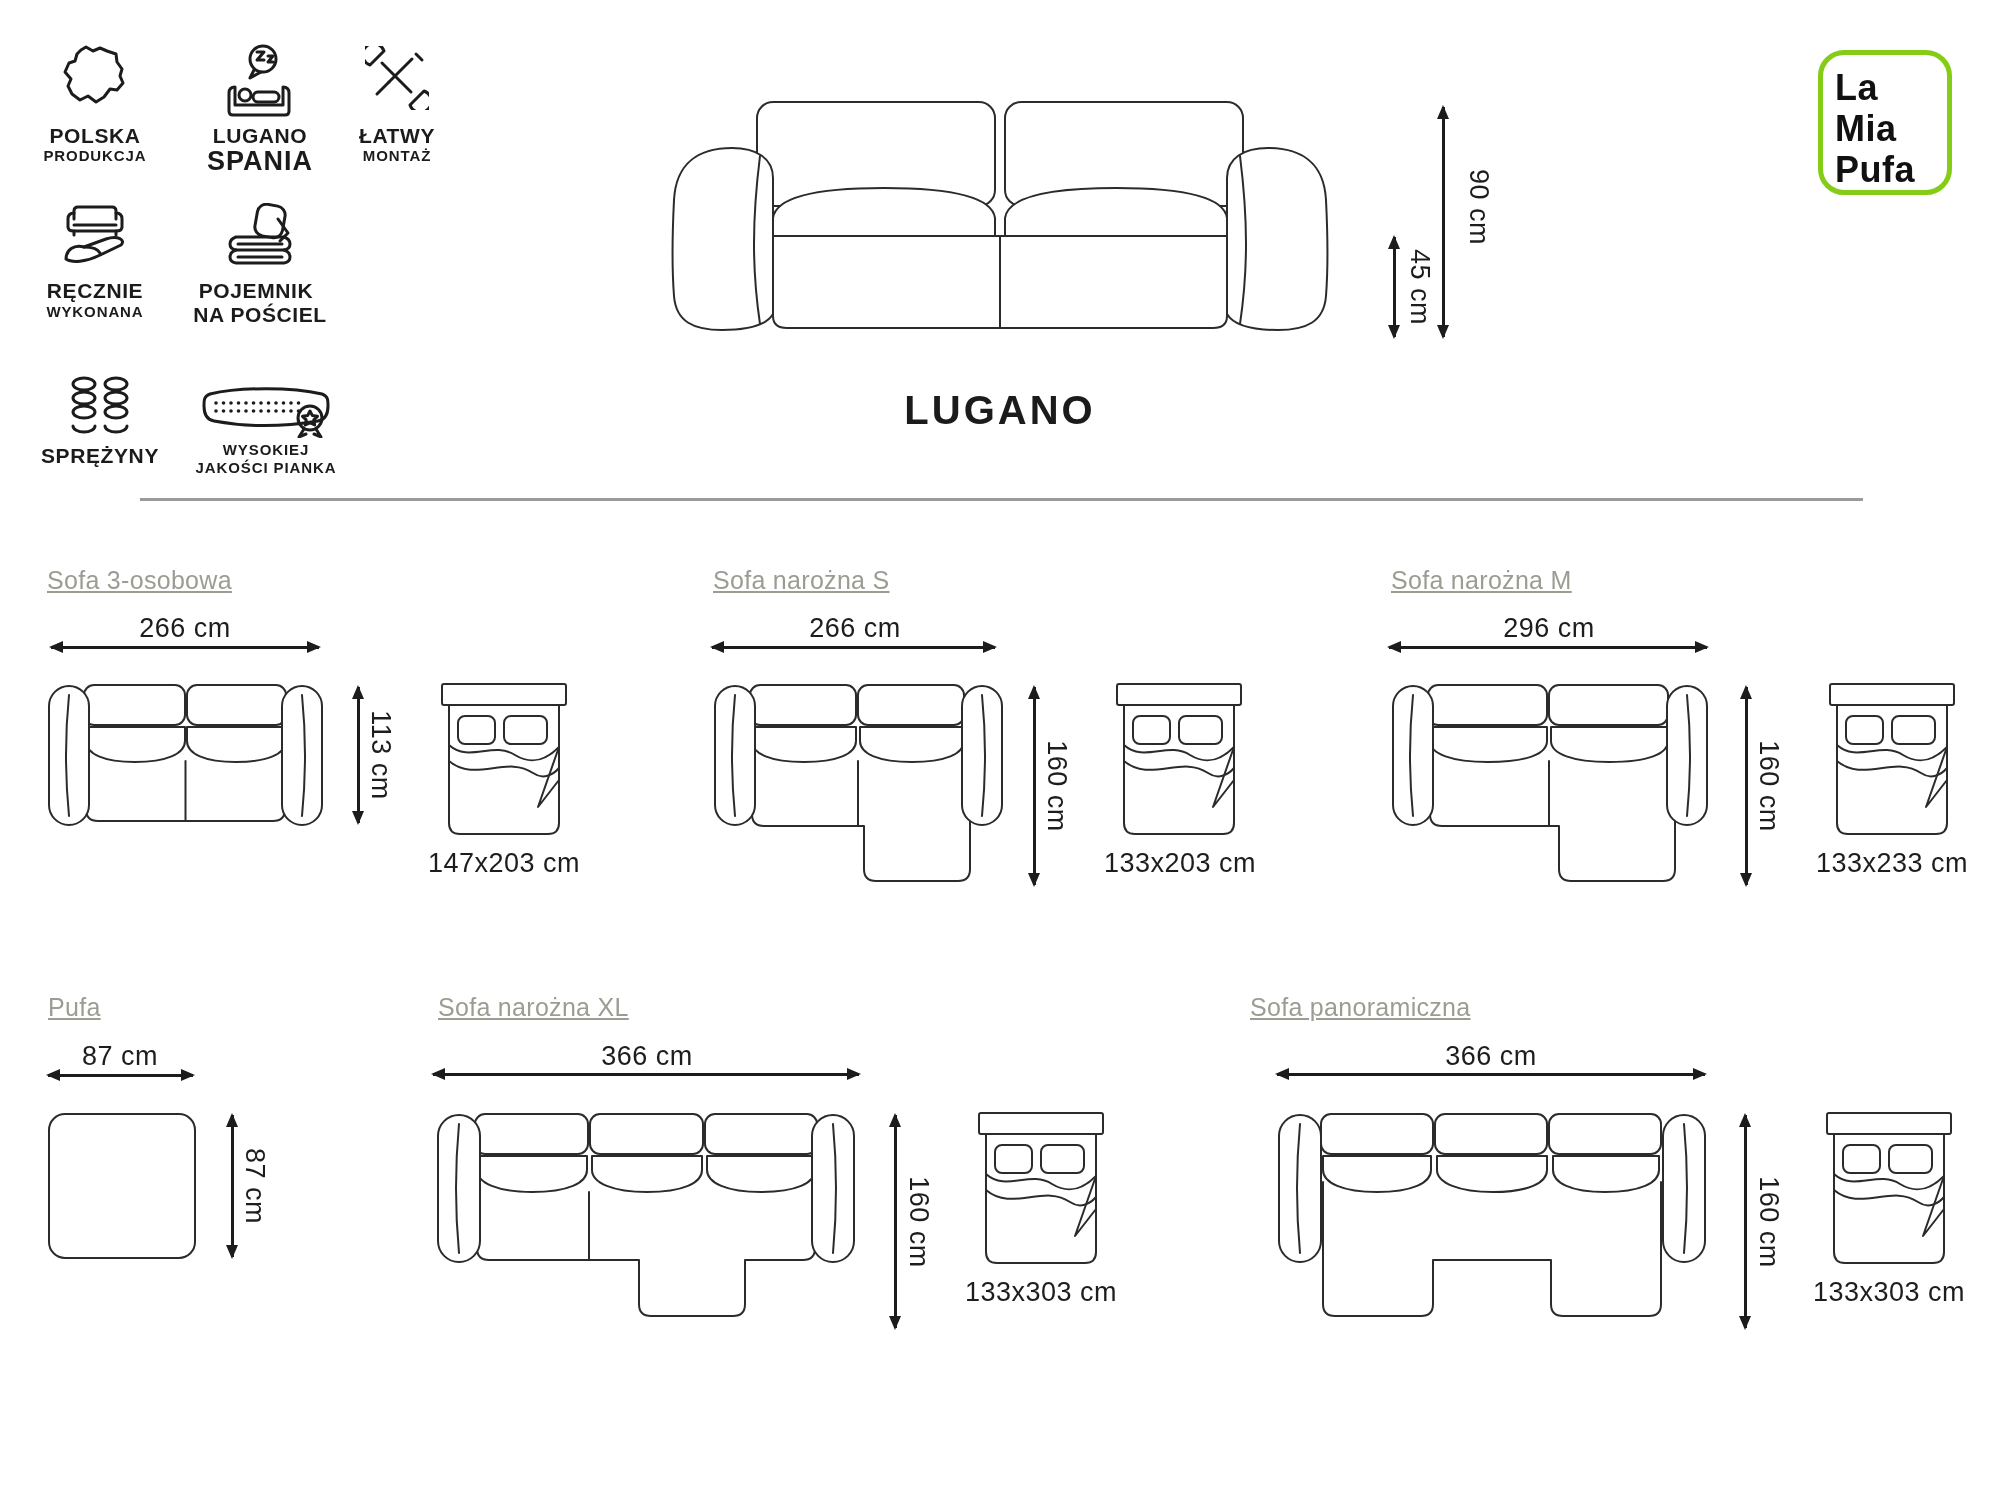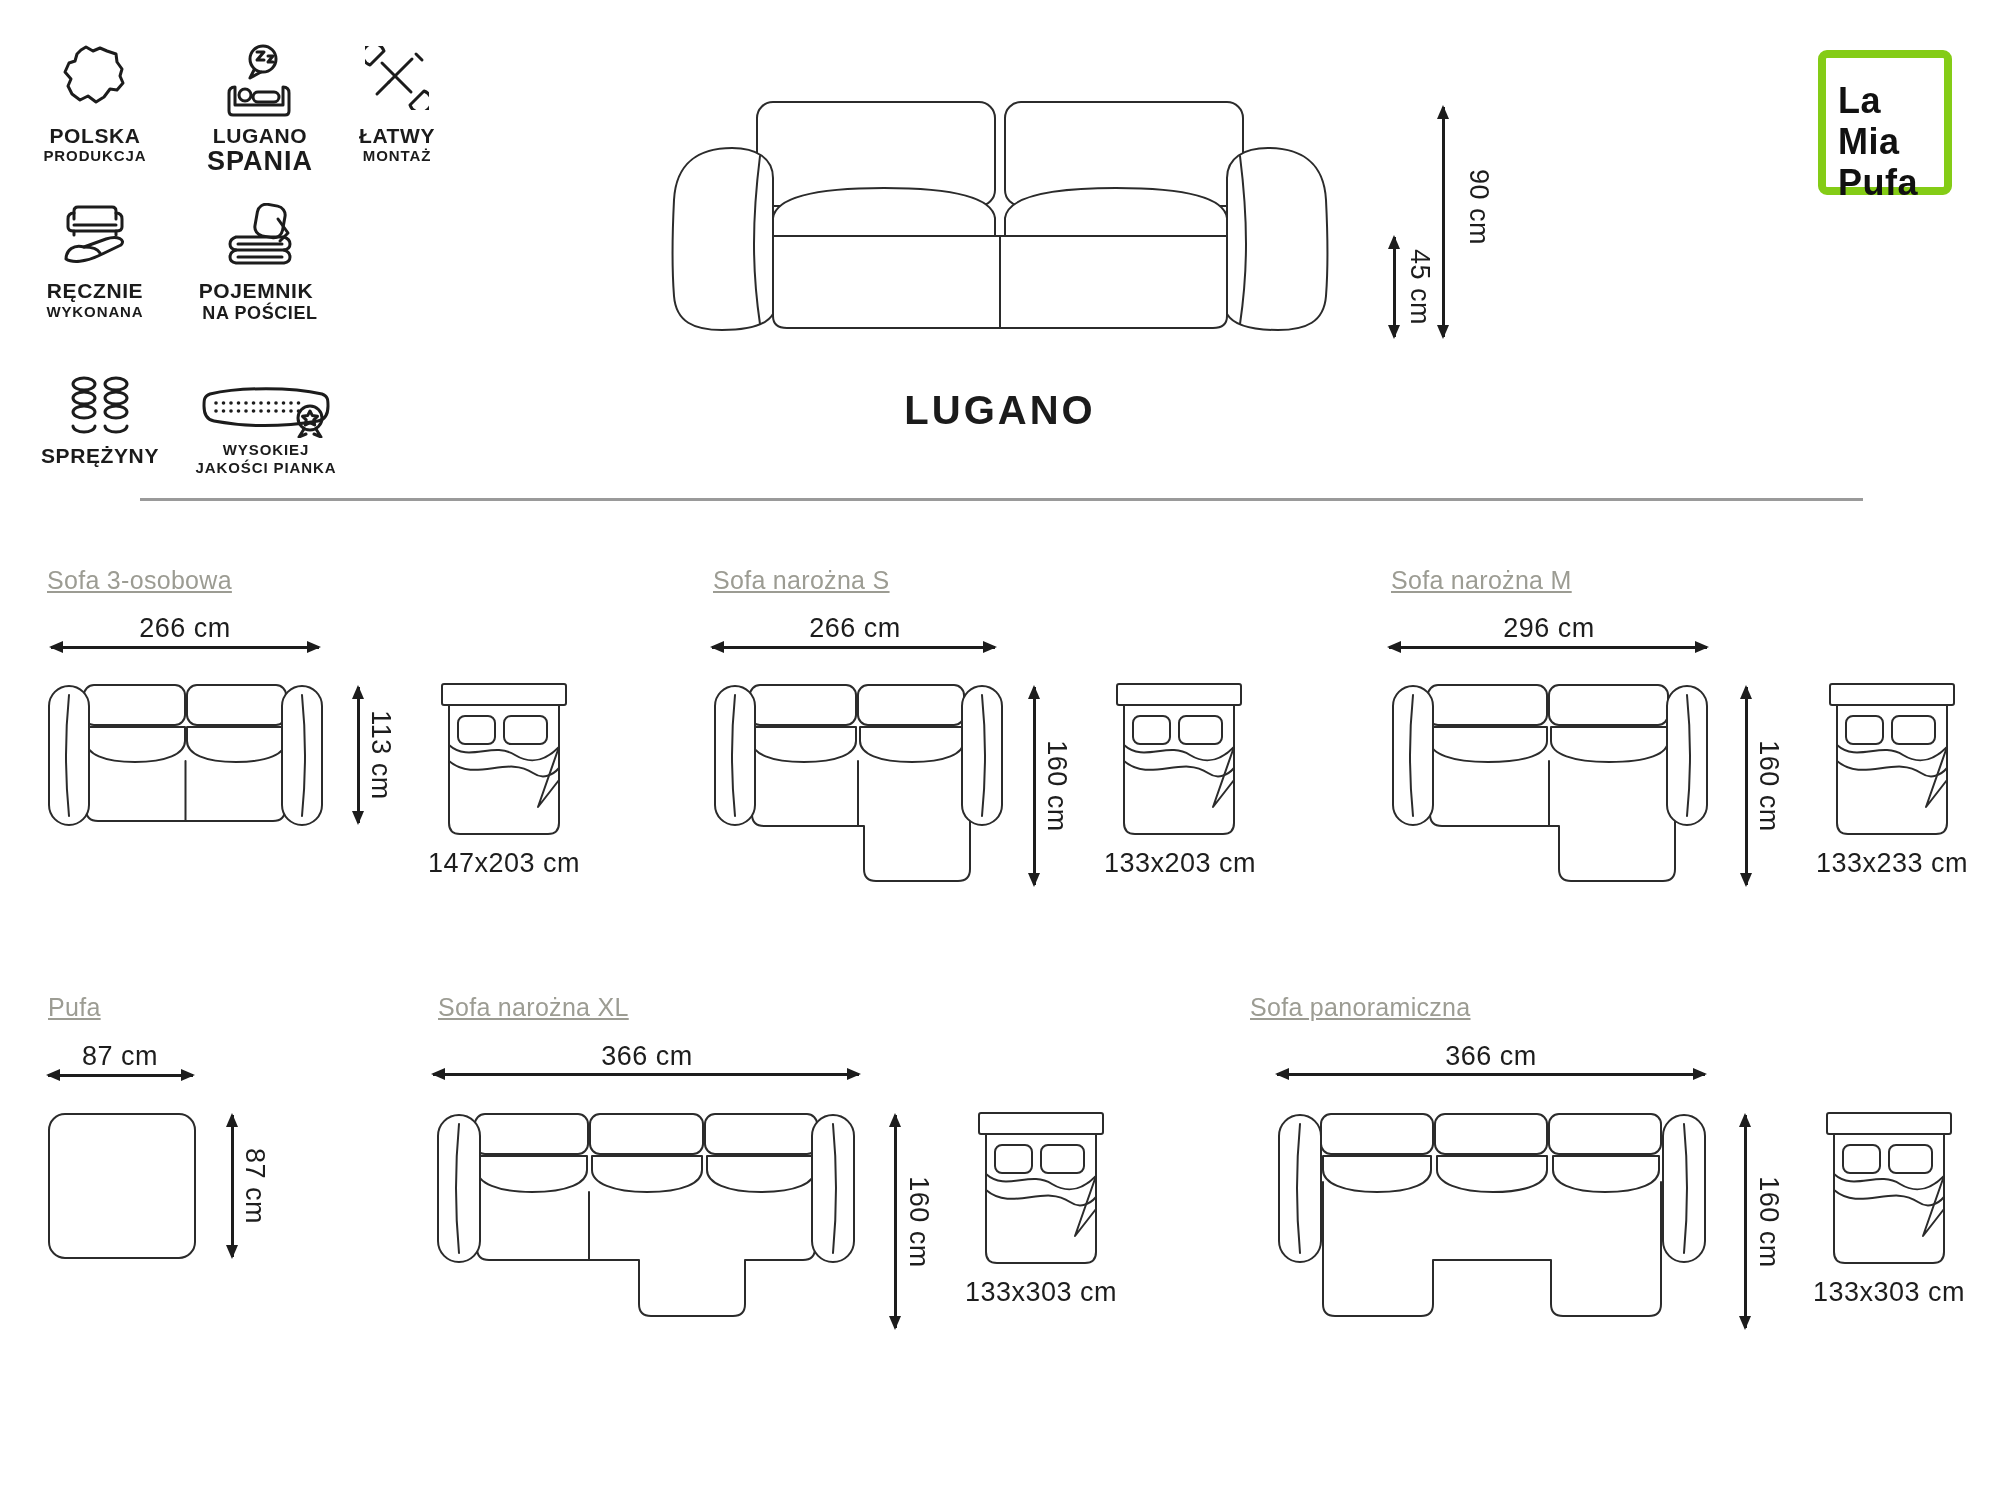--- a/index.html
+++ b/index.html
@@ -15,37 +15,37 @@
   .rot{transform:translate(-50%,-50%) rotate(90deg);}
   
   .vname{font-size:25px;font-weight:500;color:#9c9c93;letter-spacing:.3px;white-space:nowrap;text-decoration:underline;}
   
   .title{font-size:40px;font-weight:600;letter-spacing:3px;color:#1b1b1b;white-space:nowrap;text-align:center;}
   
   .flabel{width:240px;text-align:center;color:#1b1b1b;white-space:nowrap;}
   .f-l1{font-size:21px;font-weight:700;letter-spacing:.6px;}
   .f-l2{font-size:15px;font-weight:700;letter-spacing:.9px;}
   .f-l2.big{font-size:27px;letter-spacing:1px;}
-  .f-l2.same{font-size:18px;letter-spacing:.6px;}
+  .f-l2.same{font-size:21px;letter-spacing:.6px;}
   
   .harrow{position:absolute;height:2.5px;background:#1c1c1c;}
   .harrow::before{content:"";position:absolute;left:-2px;top:50%;transform:translateY(-50%);
     border-right:14px solid #1c1c1c;border-top:6px solid transparent;border-bottom:6px solid transparent;}
   .harrow::after{content:"";position:absolute;right:-2px;top:50%;transform:translateY(-50%);
     border-left:14px solid #1c1c1c;border-top:6px solid transparent;border-bottom:6px solid transparent;}
   .varrow{position:absolute;width:2.5px;background:#1c1c1c;}
   .varrow::before{content:"";position:absolute;top:-2px;left:50%;transform:translateX(-50%);
     border-bottom:14px solid #1c1c1c;border-left:6px solid transparent;border-right:6px solid transparent;}
   .varrow::after{content:"";position:absolute;bottom:-2px;left:50%;transform:translateX(-50%);
     border-top:14px solid #1c1c1c;border-left:6px solid transparent;border-right:6px solid transparent;}
   
   .divider{position:absolute;left:140px;top:498px;width:1723px;height:3px;background:#9a9a9a;}
   
   .logo{position:absolute;left:1818px;top:50px;width:134px;height:145px;box-sizing:border-box;
-    border:8px solid #84cc16;border-radius:9px;padding:22px 0 0 12px;}
+    border:5px solid #84cc16;border-radius:26px;padding:12px 0 0 12px;}
   .logo div{font-size:36px;font-weight:700;line-height:41px;color:#111;letter-spacing:.5px;}
   .stroke{stroke:#2b2b2b;fill:none;stroke-width:2;stroke-linecap:round;stroke-linejoin:round;}
   .icon{stroke:#1c1c1c;fill:none;stroke-width:3;stroke-linecap:round;stroke-linejoin:round;}
 </style>
 </head>
 <body>
 
 <svg class="abs" style="left:60px;top:45px" width="66" height="66" viewBox="0 0 66 66">
   <path class="icon" d="M21,5 L26,2 L33,6 L40,3 L47,6 L56,9 L57,17 L62,24 L60,31 L63,38 L57,45 L50,44 L44,52 L36,57 L28,51 L20,55 L12,49 L8,41 L11,34 L5,27 L9,18 L15,16 L17,9 Z"></path>
 </svg>

